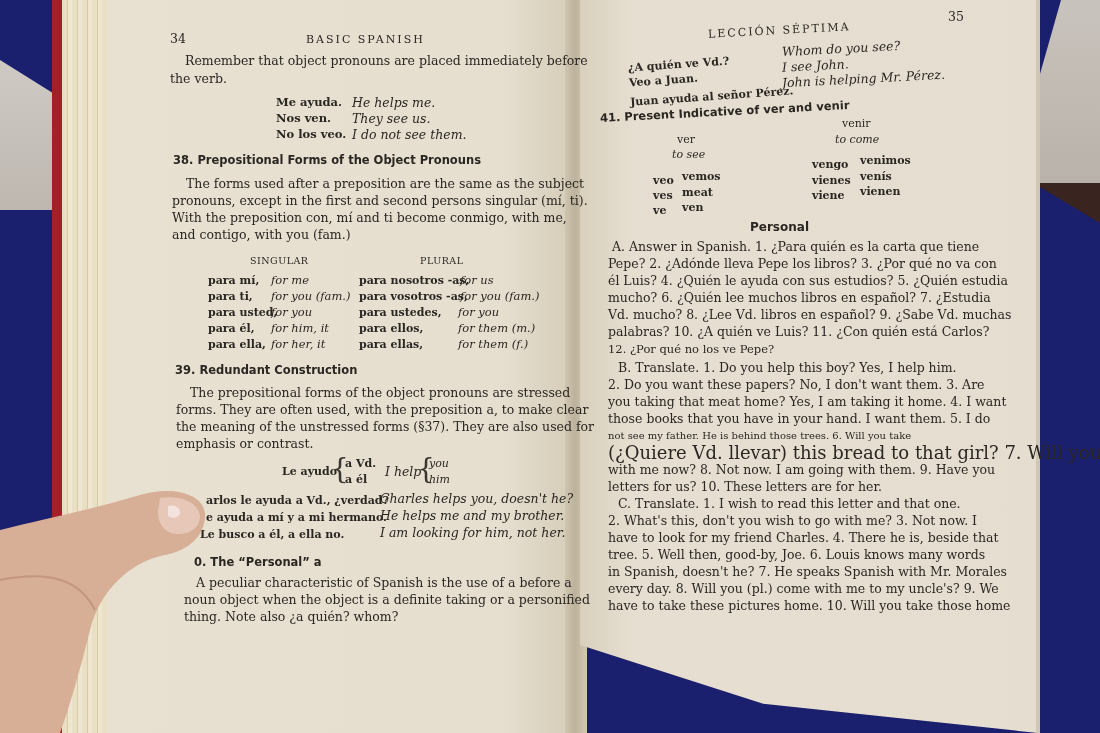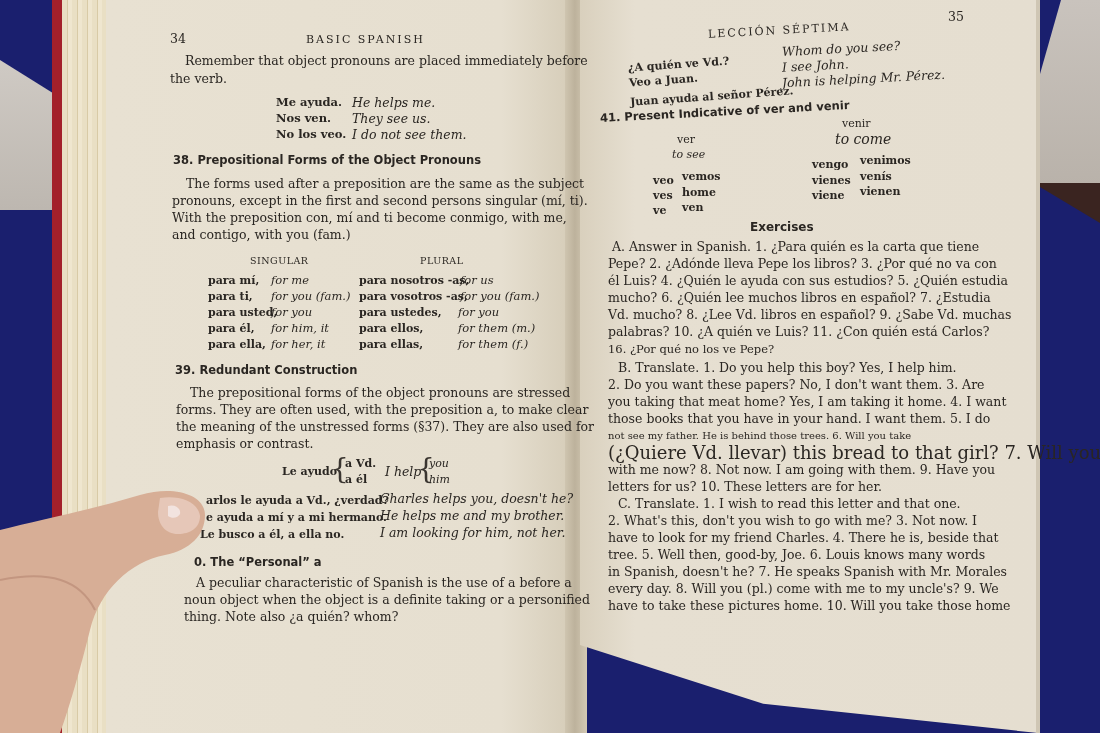--- a/index.html
+++ b/index.html
@@ -122,42 +122,42 @@
 <div class="txt i" style="left:782px;top:57px;transform:rotate(-3deg);">I see John.</div>
 <div class="txt b" style="left:630px;top:88px;font-size:11px;transform:rotate(-4deg);">Juan ayuda al señor Pérez.</div>
 <div class="txt i" style="left:782px;top:70px;transform:rotate(-3deg);">John is helping Mr. Pérez.</div>
 
 <div class="txt h" style="left:600px;top:110px;transform:rotate(-3deg);transform-origin:left;">41. Present Indicative of ver and venir</div>
 <div class="txt" style="left:677px;top:131px;font-size:11px;">ver</div>
 <div class="txt i" style="left:672px;top:146px;font-size:11px;">to see</div>
 <div class="txt b" style="left:653px;top:172px;font-size:11px;">veo</div>
 <div class="txt b" style="left:682px;top:168px;font-size:11px;">vemos</div>
 <div class="txt b" style="left:653px;top:187px;font-size:11px;">ves</div>
-<div class="txt b" style="left:682px;top:184px;font-size:11px;">home</div>
+<div class="txt b" style="left:682px;top:184px;font-size:11px;">meat</div>
 <div class="txt b" style="left:653px;top:202px;font-size:11px;">ve</div>
 <div class="txt b" style="left:682px;top:199px;font-size:11px;">ven</div>
 
 <div class="txt" style="left:842px;top:115px;font-size:11px;">venir</div>
-<div class="txt i" style="left:835px;top:131px;font-size:14px;text-align:center;">to come</div>
+<div class="txt i" style="left:835px;top:131px;font-size:11px;text-align:center;">to come</div>
 <div class="txt b" style="left:812px;top:156px;font-size:11px;">vengo</div>
 <div class="txt b" style="left:860px;top:152px;font-size:11px;">venimos</div>
 <div class="txt b" style="left:812px;top:172px;font-size:11px;">vienes</div>
 <div class="txt b" style="left:860px;top:168px;font-size:11px;">venís</div>
 <div class="txt b" style="left:812px;top:187px;font-size:11px;">viene</div>
 <div class="txt b" style="left:860px;top:183px;font-size:11px;">vienen</div>
 
-<div class="txt h" style="left:750px;top:219px;font-size:12px;">Exercises</div>
+<div class="txt h" style="left:750px;top:219px;font-size:12px;">Personal</div>
 
 <div class="txt" style="left:612px;top:238px;font-size:12.5px;">A. Answer in Spanish.  1. ¿Para quién es la carta que tiene</div>
 <div class="txt" style="left:608px;top:255px;font-size:12.5px;">Pepe?  2. ¿Adónde lleva Pepe los libros?  3. ¿Por qué no va con</div>
 <div class="txt" style="left:608px;top:272px;font-size:12.5px;">él Luis?  4. ¿Quién le ayuda con sus estudios?  5. ¿Quién estudia</div>
 <div class="txt" style="left:608px;top:289px;font-size:12.5px;">mucho?  6. ¿Quién lee muchos libros en español?  7. ¿Estudia</div>
 <div class="txt" style="left:608px;top:306px;font-size:12.5px;">Vd. mucho?  8. ¿Lee Vd. libros en español?  9. ¿Sabe Vd. muchas</div>
 <div class="txt" style="left:608px;top:323px;font-size:12.5px;">palabras?  10. ¿A quién ve Luis?  11. ¿Con quién está Carlos?</div>
-<div class="txt" style="left:608px;top:341px;font-size:11.5px;">16. ¿Por qué no los ve Pepe?</div>
+<div class="txt" style="left:608px;top:341px;font-size:11.5px;">12. ¿Por qué no los ve Pepe?</div>
 
 <div class="txt" style="left:618px;top:359px;font-size:12.5px;">B. Translate.  1. Do you help this boy?  Yes, I help him.</div>
 <div class="txt" style="left:608px;top:376px;font-size:12.5px;">2. Do you want these papers?  No, I don't want them.  3. Are</div>
 <div class="txt" style="left:608px;top:393px;font-size:12.5px;">you taking that meat home?  Yes, I am taking it home.  4. I want</div>
 <div class="txt" style="left:608px;top:410px;font-size:12.5px;">those books that you have in your hand.  I want them.  5. I do</div>
 <div class="txt" style="left:608px;top:427px;font-size:10px;">not see my father.  He is behind those trees.  6. Will you take</div>
 <div class="txt" style="left:608px;top:444px;font-size:18px;">(¿Quiere Vd. llevar) this bread to that girl?  7. Will you come</div>
 <div class="txt" style="left:608px;top:461px;font-size:12.5px;">with me now?  8. Not now.  I am going with them.  9. Have you</div>
 <div class="txt" style="left:608px;top:478px;font-size:12.5px;">letters for us?  10. These letters are for her.</div>
 

